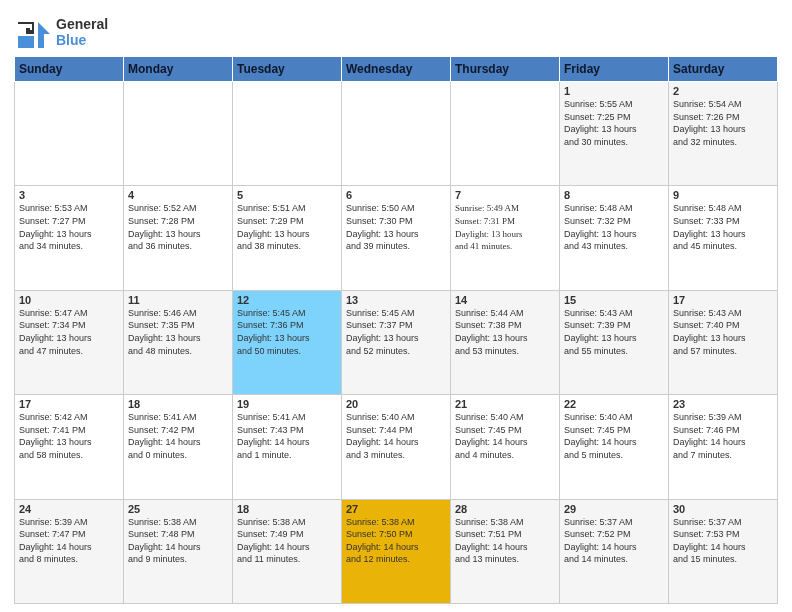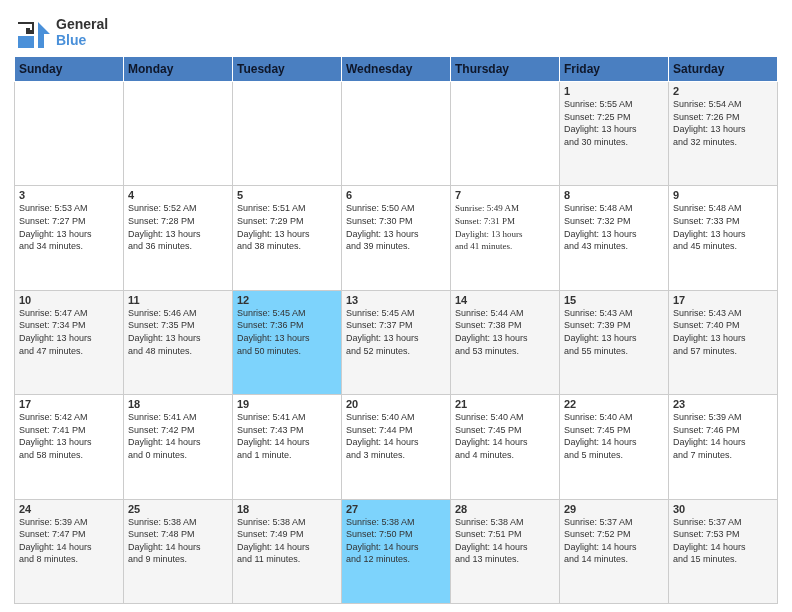--- a/index.html
+++ b/index.html
@@ -320,21 +320,21 @@
 Daylight: 14 hours
 and 9 minutes.</div>
             </td>
             <td style="background: rgb(245, 245, 245);">
               <span class="day-num">18</span>
               <div class="day-info" style="white-space: pre-line;">Sunrise: 5:38 AM
 Sunset: 7:49 PM
 Daylight: 14 hours
 and 11 minutes.</div>
             </td>
-            <td style="background: #7dd3fc;">
+            <td style="background: #eab308;">
               <span class="day-num">27</span>
               <div class="day-info" style="white-space: pre-line;">Sunrise: 5:38 AM
 Sunset: 7:50 PM
 Daylight: 14 hours
 and 12 minutes.</div>
             </td>
             <td style="background: rgb(245, 245, 245);">
               <span class="day-num">28</span>
               <div class="day-info" style="white-space: pre-line;">Sunrise: 5:38 AM
 Sunset: 7:51 PM

